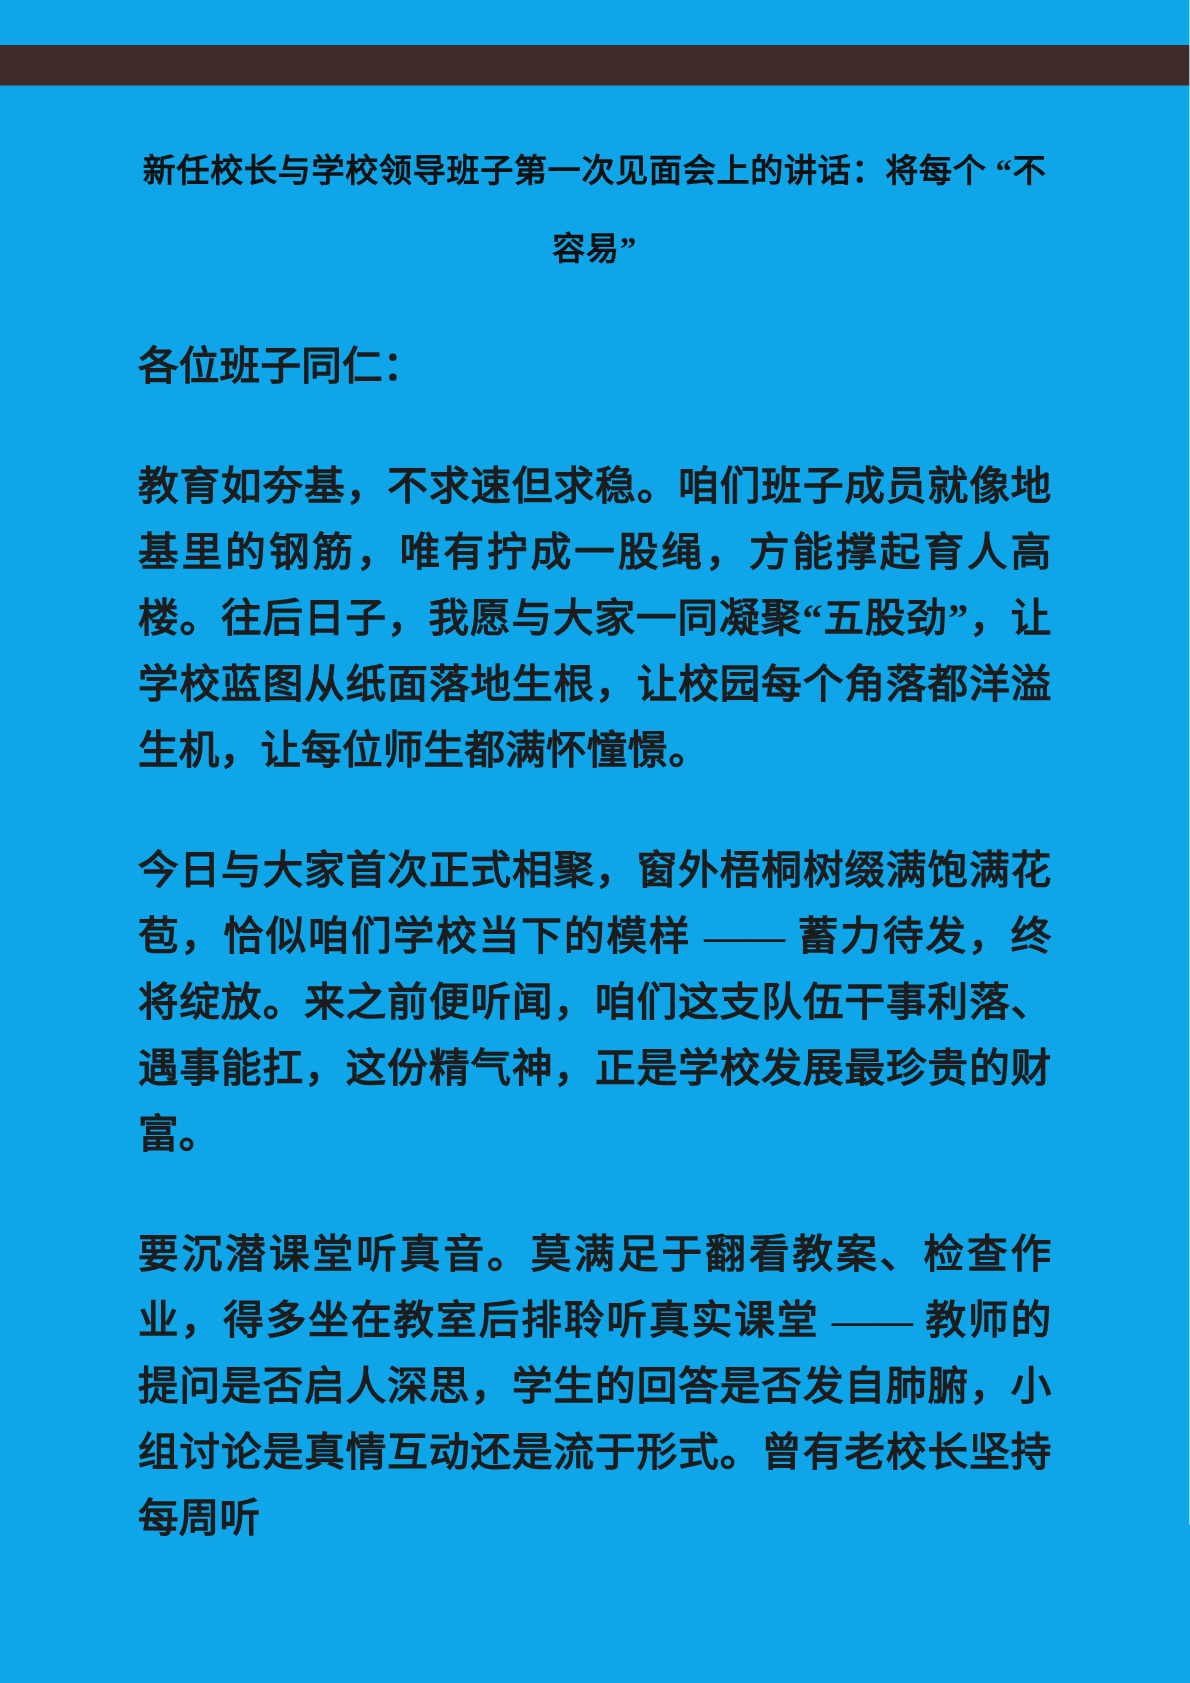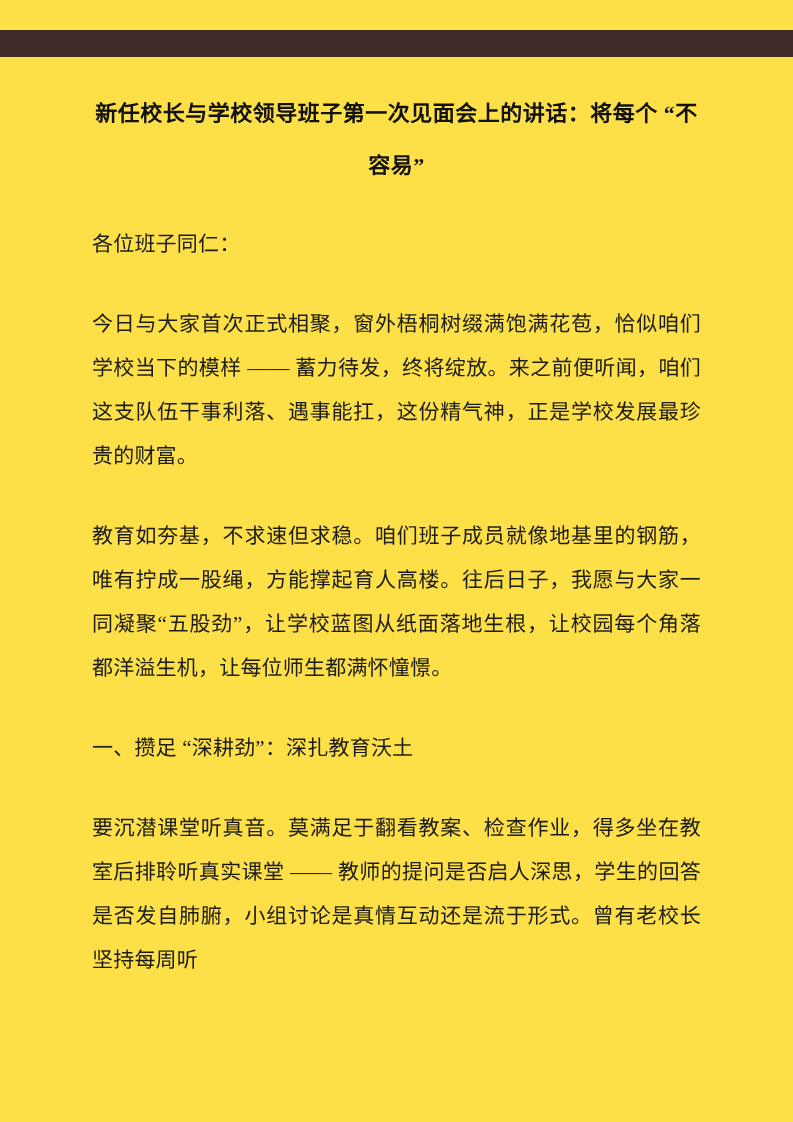--- a/index.html
+++ b/index.html
@@ -6,21 +6,21 @@
   html, body { background: #ffffff; }
   body {
     font-family: "Liberation Serif", "DejaVu Serif", serif;
     -webkit-font-smoothing: antialiased;
   }
   .page {
     position: relative;
     width: 793px;
     height: 1122px;
     margin: 0 auto;
-    background: #fde047;
+    background: #0ea5e9;
     overflow: hidden;
     color: #1c1c1c;
   }
   .top-banner {
     position: absolute;
     top: 30px;
     left: 0;
     width: 100%;
     height: 27px;
     background: #412b28;
@@ -35,27 +35,27 @@
     margin-top: 88px;
     font-size: 22px;
     font-weight: 700;
     line-height: 52px;
     text-align: center;
     color: #111111;
     letter-spacing: 0.5px;
   }
   .doc-title .title-line { display: block; }
   .body-block {
-    font-size: 21px;
+    font-size: 27px;
     line-height: 44px;
     text-align: justify;
     letter-spacing: 0.2px;
     color: #1c1c1c;
     margin: 0 0 36px 0;
-    font-weight: 400;
+    font-weight: 700;
   }
   .greeting { margin-top: 30px; text-align: left; }
   .section-heading {
     font-size: 21px;
     line-height: 44px;
     font-weight: 400;
     color: #1c1c1c;
     margin: 0 0 36px 0;
     text-align: left;
     letter-spacing: 0.2px;
@@ -69,23 +69,22 @@
   <div class="top-banner"></div>
 
   <div class="content">
 
     <h1 class="doc-title">
       <span class="title-line">新任校长与学校领导班子第一次见面会上的讲话：将每个 “不容易”</span>
     </h1>
 
     <p class="body-block greeting">各位班子同仁：</p>
 
+    <p class="body-block">教育如夯基，不求速但求稳。咱们班子成员就像地基里的钢筋，唯有拧成一股绳，方能撑起育人高楼。往后日子，我愿与大家一同凝聚“五股劲”，让学校蓝图从纸面落地生根，让校园每个角落都洋溢生机，让每位师生都满怀憧憬。</p>
+
     <p class="body-block">今日与大家首次正式相聚，窗外梧桐树缀满饱满花苞，恰似咱们学校当下的模样 —— 蓄力待发，终将绽放。来之前便听闻，咱们这支队伍干事利落、遇事能扛，这份精气神，正是学校发展最珍贵的财富。</p>
 
-    <p class="body-block">教育如夯基，不求速但求稳。咱们班子成员就像地基里的钢筋，唯有拧成一股绳，方能撑起育人高楼。往后日子，我愿与大家一同凝聚“五股劲”，让学校蓝图从纸面落地生根，让校园每个角落都洋溢生机，让每位师生都满怀憧憬。</p>
-
-    <h2 class="section-heading">一、攒足 “深耕劲”：深扎教育沃土</h2>
 
 
     <p class="body-block">要沉潜课堂听真音。莫满足于翻看教案、检查作业，得多坐在教室后排聆听真实课堂 —— 教师的提问是否启人深思，学生的回答是否发自肺腑，小组讨论是真情互动还是流于形式。曾有老校长坚持每周听</p>
 
   </div>
 </div>
 
 </body></html>

